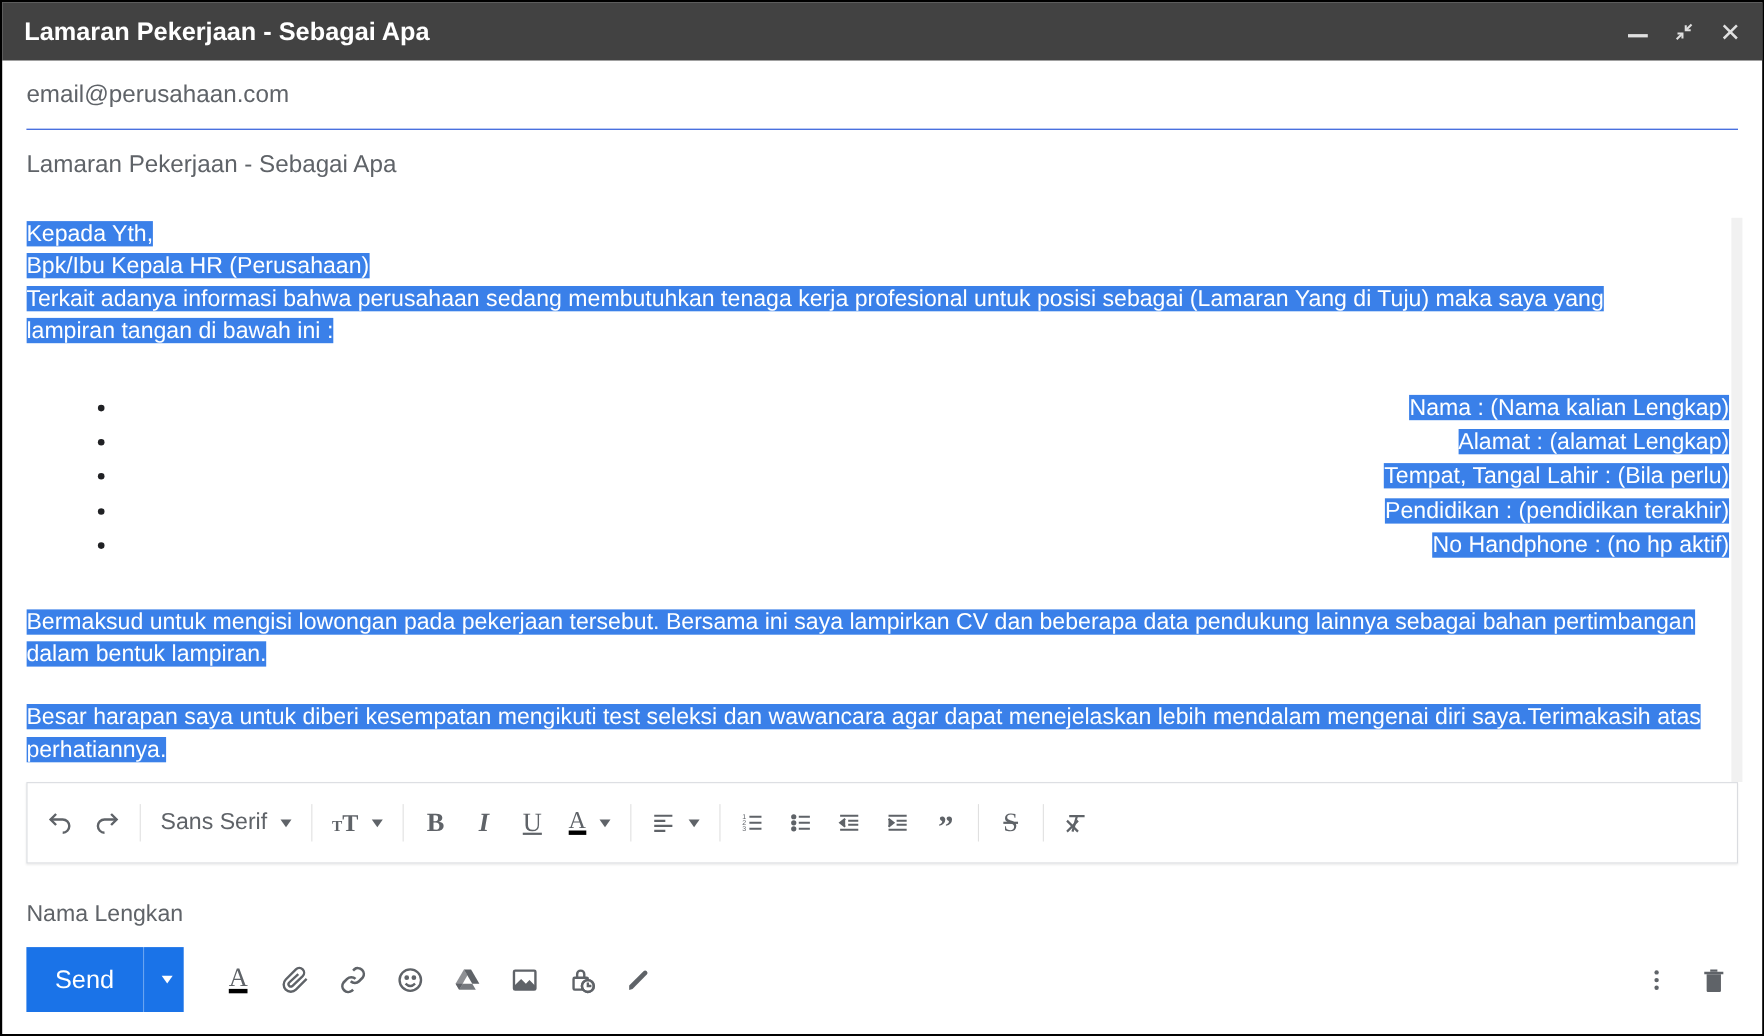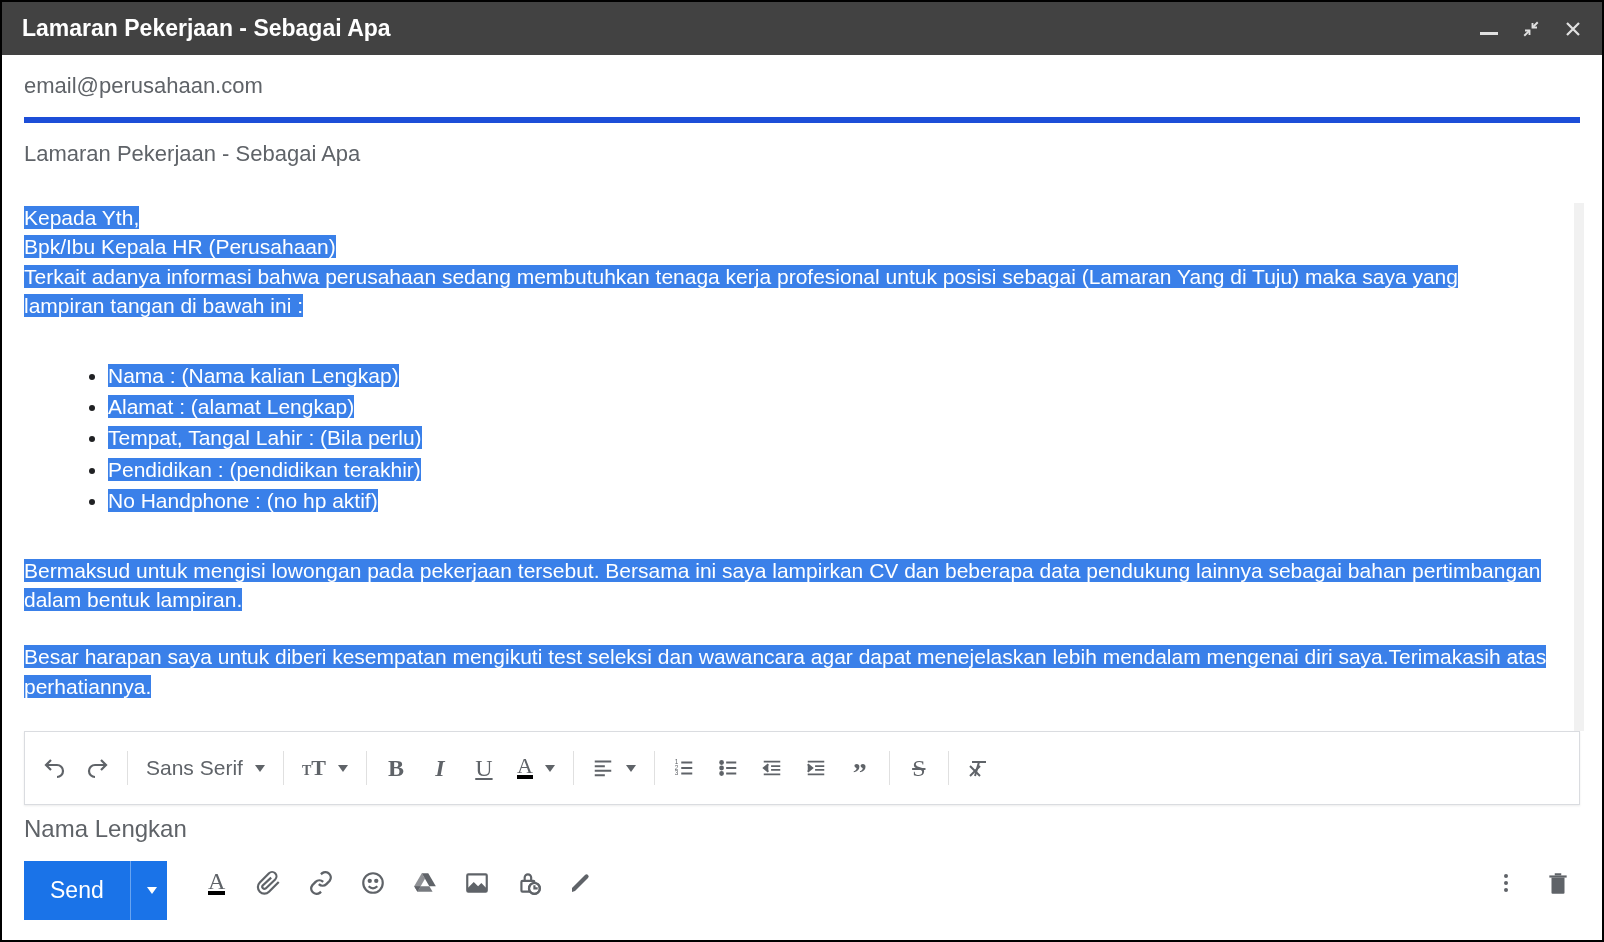--- a/index.html
+++ b/index.html
@@ -4,41 +4,41 @@
   <style>
     * { box-sizing: border-box; margin: 0; padding: 0; }
     body { font-family: Arial, Helvetica, sans-serif; background: #fff; }
     .compose { width: 1604px; height: 942px; border: 2px solid #000; display: flex; flex-direction: column; background: #fff; }
     .titlebar { background: #424242; color: #fff; display: flex; align-items: center; justify-content: space-between; padding: 8px 20px; height: 53px; }
     .titlebar-title { font-size: 23px; font-weight: bold; }
     .titlebar-actions { display: flex; gap: 24px; align-items: center; }
     .titlebar-actions span { cursor: pointer; font-size: 20px; color: #e0e0e0; }
     .icon-minimize { width: 18px; height: 3px; background: #e0e0e0; display: inline-block; margin-top: 8px; }
     .fields { padding: 0 22px; }
-    .field { padding: 18px 0; border-bottom: 6px solid #1d4ed8; color: #5f6368; font-size: 22px; }
+    .field { padding: 18px 0; border-bottom: 1px solid #1d4ed8; color: #5f6368; font-size: 22px; }
     .field:last-child { border-bottom: none; }
     .body-region { flex: 1; padding: 18px 22px 0 22px; overflow: hidden; position: relative; color: #202124; font-size: 21px; line-height: 1.4; }
     .body-scrollable { position: absolute; top: 18px; left: 22px; right: 30px; bottom: 0; overflow: hidden; }
     .hl { background: #3a80e9; color: #ffffff; }
     .body-region ul { list-style: disc; margin: 40px 0 40px 84px; }
-    .body-region li { margin: 2px 0; }
+    .body-region li { margin: 2px 0; text-align: right; }
     .body-region p { margin: 0; }
     .block-gap { height: 28px; }
     .scrollbar-track { position: absolute; right: 18px; top: 18px; width: 10px; height: 530px; background: #f1f1f1; }
     .format-bar { margin: 0 22px 10px 22px; border: 1px solid #dadce0; background: #fff; padding: 6px 8px; display: flex; align-items: center; gap: 2px; height: 74px; box-shadow: 0 1px 2px rgba(0,0,0,.08); }
     .fmt-btn { width: 42px; height: 42px; display: flex; align-items: center; justify-content: center; color: #5f6368; cursor: pointer; font-size: 21px; }
     .fmt-btn.wide { width: auto; padding: 0 10px; gap: 6px; }
     .divider { width: 1px; height: 34px; background: #e0e0e0; margin: 0 6px; }
-    .bottom-bar { display: flex; padding: 14px 22px 20px 22px; gap: 8px; }
+    .bottom-bar { display: flex; align-items: center; padding: 14px 22px 20px 22px; gap: 8px; }
     .send-group { display: flex; }
     .send-btn { background: #1a73e8; color: #fff; font-size: 23px; font-weight: 500; padding: 16px 26px; border: none; cursor: pointer; display: flex; align-items: center; }
     .send-caret { background: #1a73e8; color: #fff; border: none; border-left: 1px solid rgba(255,255,255,.35); padding: 0 10px; cursor: pointer; display: flex; align-items: center; font-size: 13px; }
     .tool-btn { width: 44px; height: 44px; display: flex; align-items: center; justify-content: center; color: #5f6368; cursor: pointer; font-size: 25px; }
     .spacer { flex: 1; }
-    .clipped-text { color: #5f6368; padding: 0 22px 4px 22px; font-size: 24px; }
+    .clipped-text { color: #5f6368; padding: 0 22px 4px 22px; font-size: 21px; margin-top: 24px; }
     .tri { display:inline-block; width:0; height:0; border-left:5px solid transparent; border-right:5px solid transparent; border-top:7px solid #5f6368; margin-left: 6px;}
     .tri.white { border-top-color: #fff;}
     svg { display:block; }
   </style>
 </head>
 <body>
 
 <div class="compose">
 
   <div class="titlebar">

